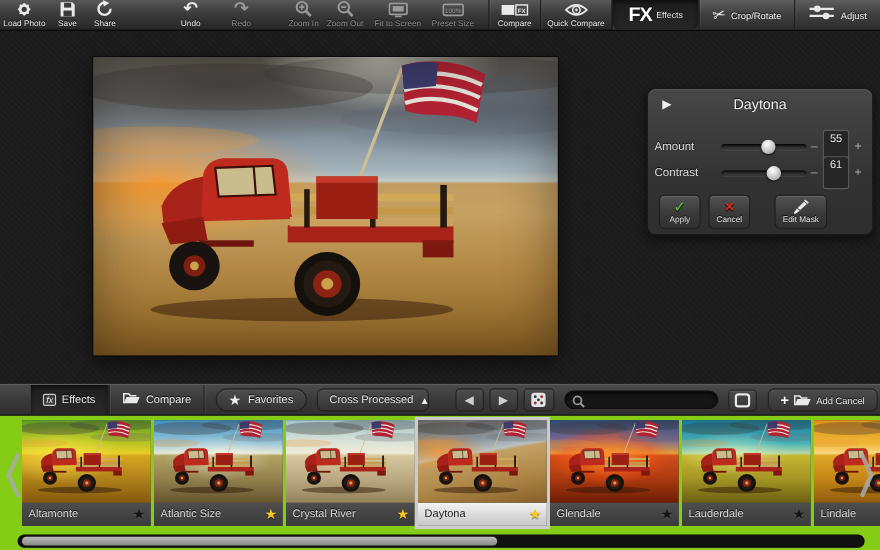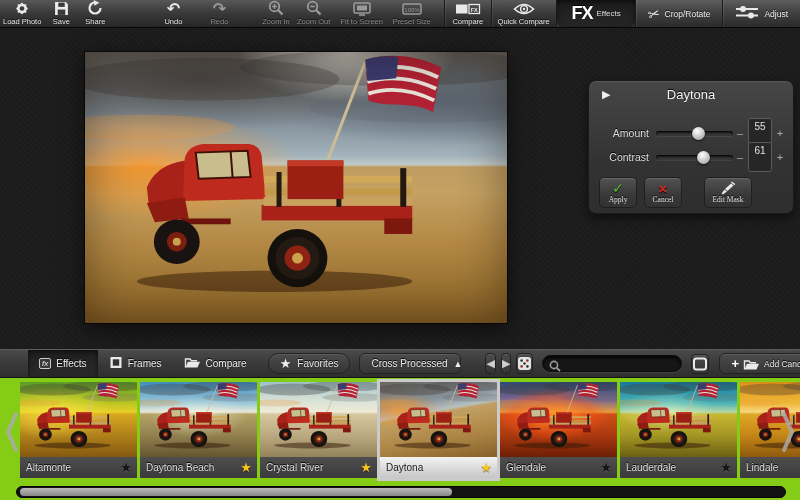--- a/index.html
+++ b/index.html
@@ -70,21 +70,21 @@
     position:absolute; left:588px; top:80px; width:206px; height:134px;
     background:linear-gradient(#474747,#333 60%, #2e2e2e);
     border:1px solid #191919; border-radius:8px;
     box-shadow:0 4px 10px rgba(0,0,0,.55), inset 0 1px 0 rgba(255,255,255,.09);
   }
   .panel-header { position:relative; height:26px; display:flex; align-items:center; justify-content:center; }
   .panel-play { position:absolute; left:13px; top:7px; font-size:11px; color:#f0f0f0; }
   .panel-title { font-size:13px; color:#f2f2f2; text-shadow:0 -1px 1px #000; }
   .slider-row { position:absolute; left:6px; right:6px; height:16px; display:flex; align-items:center; }
   .slider-row.r0 { top:44px; } .slider-row.r1 { top:68px; }
-  .slider-label { width:54px; text-align:right; font-size:10.5px; color:#ddd; margin-right:7px; text-shadow:0 -1px 0 #000; }
+  .slider-label { width:54px; text-align:left; font-size:10.5px; color:#ddd; margin-right:7px; text-shadow:0 -1px 0 #000; }
   .slider-track {
     position:relative; flex:1; height:5px; border-radius:3px;
     background:linear-gradient(#202020,#3d3d3d); box-shadow:0 1px 0 rgba(255,255,255,.07), inset 0 1px 2px #000;
   }
   .slider-handle {
     position:absolute; top:-4px; margin-left:-6px; width:13px; height:13px; border-radius:50%;
     background:radial-gradient(circle at 40% 30%, #ffffff, #b5b5b5 70%, #8d8d8d);
     box-shadow:0 1px 2px rgba(0,0,0,.7);
   }
   .stepper { width:10px; text-align:center; font-size:11px; color:#aaa; margin:0 2px; }
@@ -92,21 +92,21 @@
     width:24px; height:30px; line-height:15px; text-align:center; font-size:10px; color:#e0e0e0;
     background:#262626; border:1px solid #5a5a5a; border-radius:3px; margin:0 1px;
   }
   .panel-buttons { position:absolute; left:10px; top:96px; display:flex; align-items:flex-start; }
   .pbtn {
     width:38px; height:31px; border-radius:5px; border:1px solid #1f1f1f;
     background:linear-gradient(#525252,#383838 60%, #323232);
     box-shadow:inset 0 1px 0 rgba(255,255,255,.12);
     display:flex; flex-direction:column; align-items:center; justify-content:center; gap:0;
   }
-  .pbtn .plabel { font-size:7.5px; color:#e3e3e3; text-shadow:0 -1px 0 #000;font-family:Liberation Serif, serif; }
+  .pbtn .plabel { font-size:7.5px; color:#e3e3e3; text-shadow:0 -1px 0 #000; }
   .pbtn + .pbtn { margin-left:7px; }
   .pbtn.wide { width:48px; margin-left:22px; }
   .check-glyph { color:#5bc236; font-size:14px; font-weight:bold; line-height:13px; text-shadow:0 1px 1px #000; }
   .x-glyph { color:#d7281c; font-size:15px; font-weight:bold; line-height:13px; text-shadow:0 1px 1px #000; }
 
   
   .tab-bar {
     position:absolute; top:349px; left:0; width:800px; height:29px;
     background:linear-gradient(#4a4a4a,#383838 55%, #2f2f2f);
     border-top:1px solid #5d5d5d; border-bottom:1px solid #131313;
@@ -422,29 +422,20 @@
     </div>
   </div>
 </div>
 
 <div class="tab-bar">
   <div class="tab active">
     <span class="fx-badge">fx</span>
     <span class="tab-label">Effects</span>
   </div>
   <div class="vsep"></div>
-  <div class="tab">
-    <span>
-      <svg width="14" height="13" viewBox="0 0 14 13">
-          <rect x="1.5" y="1" width="11" height="11" fill="#e9e9e9"></rect>
-          <rect x="3.8" y="3.3" width="6.4" height="6.4" fill="#333"></rect>
-        </svg>
-    </span>
-    <span class="tab-label">Frames</span>
-  </div>
   <div class="vsep"></div>
   <div class="tab">
     <span>
       <svg width="17" height="13" viewBox="0 0 17 13">
           <path d="M1.5 11.5 L1.5 3 L6 3 L7.5 4.8 L13 4.8" fill="none" stroke="#e9e9e9" stroke-width="1.4"></path>
           <path d="M1.5 11.5 L4 5.8 L16 5.8 L13.5 11.5 Z" fill="#e9e9e9"></path>
         </svg>
     </span>
     <span class="tab-label">Compare</span>
   </div>
@@ -523,21 +514,21 @@
       <span class="thumb-star">★</span>
     </div>
   </div>
   <div class="thumb" style="left:140px">
     <div class="thumb-img t2">
       <svg class="scene" viewBox="0 0 423 280" preserveAspectRatio="none">
           <use href="#truck-scene" xlink:href="#truck-scene"></use>
         </svg>
     </div>
     <div class="thumb-label">
-      <span class="tname">Daytona Beach</span>
+      <span class="tname">Atlantic Size</span>
       <span class="thumb-star gold">★</span>
     </div>
   </div>
   <div class="thumb" style="left:260px">
     <div class="thumb-img t3">
       <svg class="scene" viewBox="0 0 423 280" preserveAspectRatio="none">
           <use href="#truck-scene" xlink:href="#truck-scene"></use>
         </svg>
     </div>
     <div class="thumb-label">

